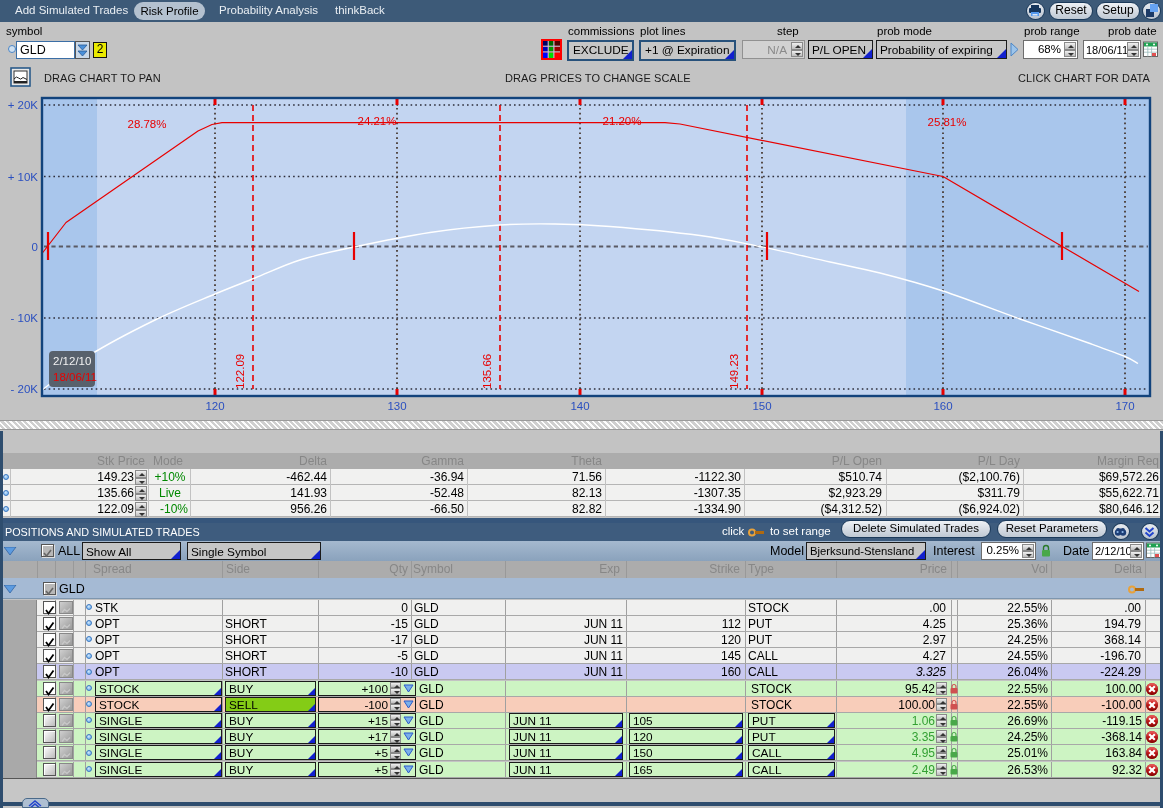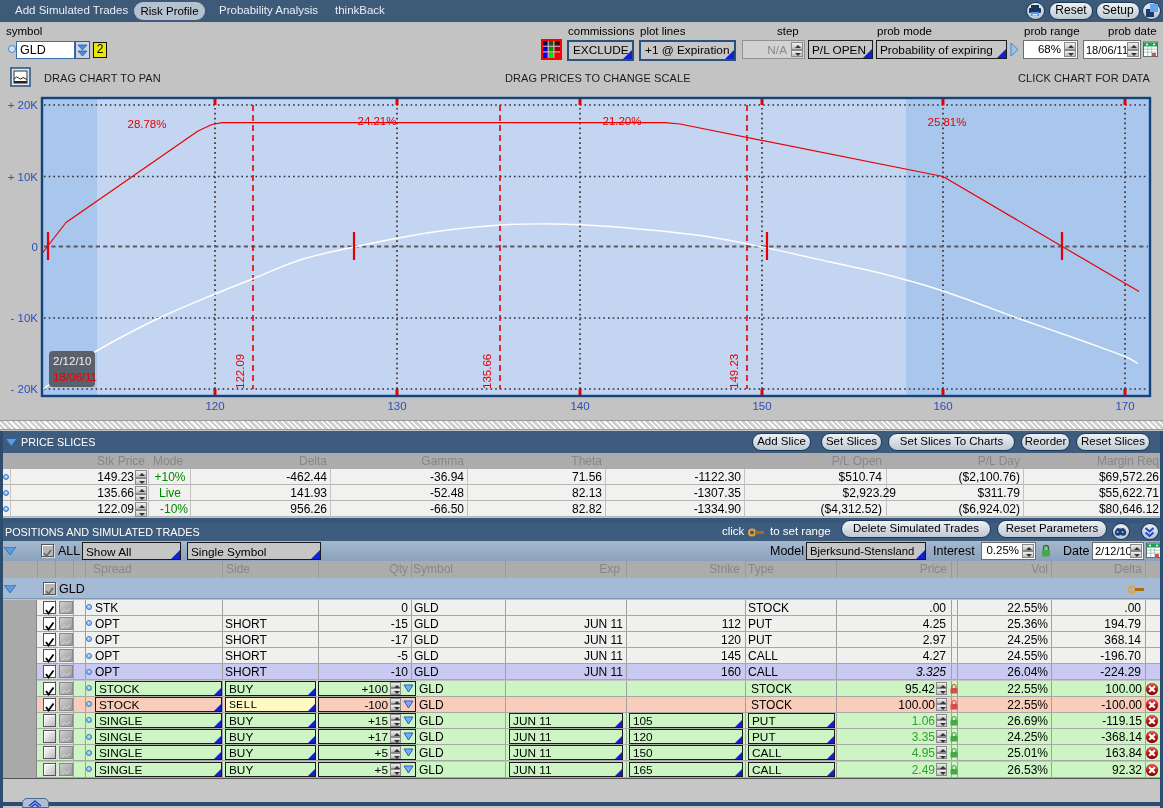--- a/index.html
+++ b/index.html
@@ -182,31 +182,20 @@
 <text x="38" y="255" fill="#2b50c0" font-size="11.5" text-anchor="end">- 10K</text>
 <text x="38" y="326" fill="#2b50c0" font-size="11.5" text-anchor="end">- 20K</text>
 <text x="215" y="343" fill="#2b50c0" font-size="11.5" text-anchor="middle">120</text>
 <text x="397" y="343" fill="#2b50c0" font-size="11.5" text-anchor="middle">130</text>
 <text x="580" y="343" fill="#2b50c0" font-size="11.5" text-anchor="middle">140</text>
 <text x="762" y="343" fill="#2b50c0" font-size="11.5" text-anchor="middle">150</text>
 <text x="943" y="343" fill="#2b50c0" font-size="11.5" text-anchor="middle">160</text>
 <text x="1125" y="343" fill="#2b50c0" font-size="11.5" text-anchor="middle">170</text>
 </svg>
 <div class="abs" style="left:0;top:420px;width:1163px;height:10px;background:#cfcfcf;background-image:repeating-linear-gradient(45deg,rgba(255,255,255,.95) 0 1.5px,rgba(0,0,0,0) 1.5px 4px);border-top:1px solid #9a9a9a;border-bottom:1px solid #9a9a9a;"></div>
-<div class="sechdr" style="top:431px;height:22px;">
-<svg class="abs" style="left:5px;top:7px;" width="14" height="10">
-        <path d="M0.5 0.5 h11.5 l-5.7 8 Z" fill="#5c9be0" stroke="#2a5a9a" stroke-width="0.8"></path>
-      </svg>
-<span class="abs" style="left:21px;top:5px;font-size:10.8px;">PRICE SLICES</span>
-<div class="pillbtn" style="left:752px;top:2px;width:59px;height:18px;line-height:15px;">Add Slice</div>
-<div class="pillbtn" style="left:821px;top:2px;width:61px;height:18px;line-height:15px;">Set Slices</div>
-<div class="pillbtn" style="left:888px;top:2px;width:127px;height:18px;line-height:15px;">Set Slices To Charts</div>
-<div class="pillbtn" style="left:1021px;top:2px;width:49px;height:18px;line-height:15px;">Reorder</div>
-<div class="pillbtn" style="left:1076px;top:2px;width:74px;height:18px;line-height:15px;">Reset Slices</div>
-</div>
 <div class="colhdr" style="top:453px;height:16px;">
 <span class="abs" style="right:1018px;top:1px;">Stk Price</span>
 <span class="abs" style="left:153px;top:1px;">Mode</span>
 <span class="abs" style="right:836px;top:1px;">Delta</span>
 <span class="abs" style="right:699px;top:1px;">Gamma</span>
 <span class="abs" style="right:561px;top:1px;">Theta</span>
 <span class="abs" style="right:422px;top:1px;margin-top:47px;">Vega</span>
 <span class="abs" style="right:281px;top:1px;">P/L Open</span>
 <span class="abs" style="right:143px;top:1px;">P/L Day</span>
 <span class="abs" style="right:4px;top:1px;">Margin Req</span>
@@ -251,21 +240,21 @@
 <span class="cell" style="right:1029px;top:1px;">135.66</span>
 <div class="spin" style="left:135px;top:1px;right:auto;">
         <div class="u"></div>
         <div class="d"></div>
       </div>
 <span class="cell green" style="left:152px;top:1px;width:36px;text-align:center;">Live</span>
 <span class="cell" style="right:836px;top:1px;">141.93</span>
 <span class="cell" style="right:699px;top:1px;">-52.48</span>
 <span class="cell" style="right:561px;top:1px;">82.13</span>
 <span class="cell" style="right:422px;top:1px;">-1307.35</span>
-<span class="cell" style="right:267px;top:1px;">$2,923.29</span>
+<span class="cell" style="right:281px;top:1px;">$2,923.29</span>
 <span class="cell" style="right:143px;top:1px;">$311.79</span>
 <span class="cell" style="right:4px;top:1px;">$55,622.71</span>
 </div>
 <div class="abs" style="left:0;top:501px;width:1163px;height:16px;border-bottom:1px solid #b5b5b5;">
 <div class="circ" style="left:3px;top:4.5px;"></div>
 <div class="vline" style="left:10px;top:0;height:16px;background:#c2c2c2;"></div>
 <div class="vline" style="left:148px;top:0;height:16px;background:#c2c2c2;"></div>
 <div class="vline" style="left:190px;top:0;height:16px;background:#c2c2c2;"></div>
 <div class="vline" style="left:330px;top:0;height:16px;background:#c2c2c2;"></div>
 <div class="vline" style="left:467px;top:0;height:16px;background:#c2c2c2;"></div>
@@ -628,21 +617,21 @@
 <div class="vline" style="left:1050.5px;top:0;height:100%;background:#a0a0a0;"></div>
 <div class="vline" style="left:1145px;top:0;height:100%;background:#a0a0a0;"></div>
 <div class="cbx" style="left:43px;top:1px;"><svg width="11" height="11">
           <path d="M2 5 L4.5 8.5 L9.5 1.5" stroke="#000" stroke-width="1.8" fill="none"></path>
         </svg></div>
 <div class="graybox" style="left:59px;top:1px;"><svg width="12" height="11">
           <path d="M2 7.5 L4.5 4.5 L7 6.5 L10 3.5" stroke="#c8c8c8" stroke-width="1.3" fill="none"></path>
         </svg></div>
 <div class="circ" style="left:86px;top:4.5px;"></div>
 <div class="drop2" style="left:95px;top:0px;width:127px;height:15px;padding-top:0px;background:#f8cdba;">STOCK<div class="corner" style="border-left-width:7px;border-bottom-width:7px;"></div></div>
-<div class="drop2" style="left:225px;top:0px;width:91px;height:15px;padding-top:0px;background:#fef9c3;font-family:Liberation Mono, monospace;">SELL<div class="corner" style="border-left-width:7px;border-bottom-width:7px;"></div></div>
+<div class="drop2" style="left:225px;top:0px;width:91px;height:15px;padding-top:0px;background:#84cc16;">SELL<div class="corner" style="border-left-width:7px;border-bottom-width:7px;"></div></div>
 <div class="drop2" style="left:318px;top:0px;width:98px;height:15px;padding-top:0px;background:#f8cdba;">
         <span style="position:absolute;right:27px;top:0px;">-100</span>
         <div class="spin" style="right:14px;top:0px;height:13px;width:11px;">
           <div class="u" style="height:6.5px;width:11px;"></div>
           <div class="d" style="top:6.5px;height:6.5px;width:11px;"></div>
         </div>
         <svg style="position:absolute;right:1px;top:2px;" width="11" height="10">
           <path d="M1 1 h9 l-4.5 7 Z" fill="#7ab0ea" stroke="#2a5acc" stroke-width="1"></path>
         </svg>
       </div>

